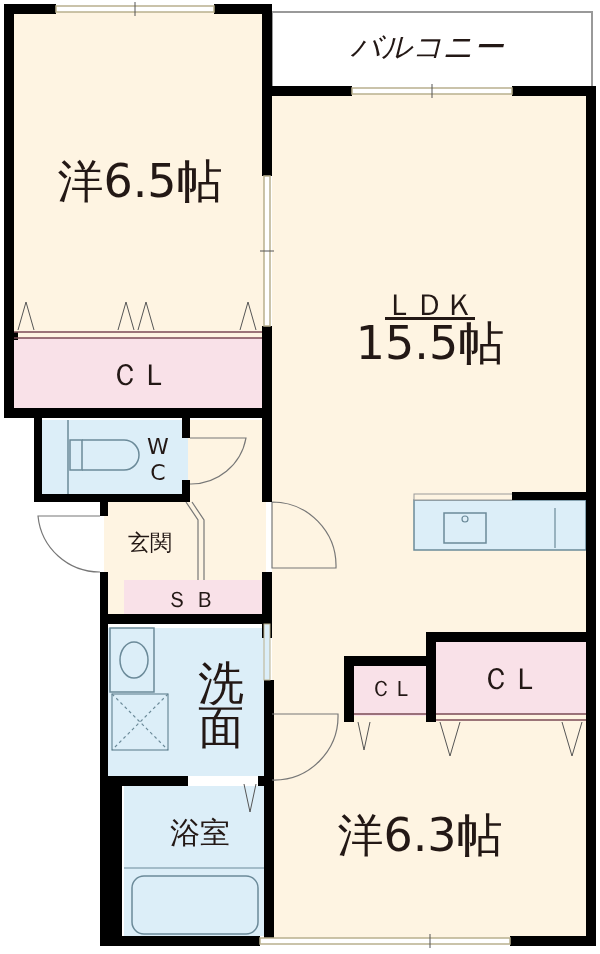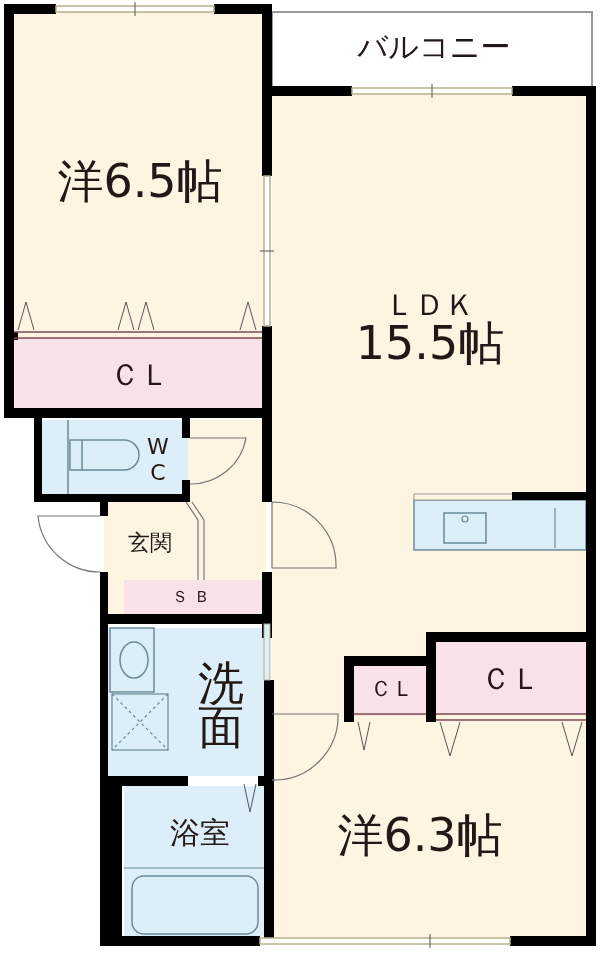--- a/index.html
+++ b/index.html
@@ -2,21 +2,21 @@
 <html><head>
 <meta charset="utf-8">
 <style>
   html,body{margin:0;padding:0;background:#ffffff;}
   body{width:600px;height:954px;overflow:hidden;position:relative;font-family:"DejaVu Sans","Liberation Sans",sans-serif;}
   #plan{position:absolute;left:0;top:0;}
   .lbl{position:absolute;color:#231815;white-space:nowrap;text-align:center;line-height:1;}
   .big{font-size:46px;}
   .mid{font-size:30px;}
   .sm{font-size:22px;}
-  .xs{font-size:16px;letter-spacing:6px;}
+  .xs{font-size:22px;letter-spacing:6px;}
 </style>
 </head>
 <body>
 
 <svg id="plan" width="600" height="954" viewBox="0 0 600 954">
 
   <rect x="272" y="12" width="320" height="78" fill="#ffffff" stroke="#999" stroke-width="2"></rect>
 
   <rect x="12" y="12" width="252" height="330" fill="#FEF4E2"></rect>
   <rect x="272" y="92" width="316" height="540" fill="#FEF4E2"></rect>
@@ -129,24 +129,24 @@
   </g>
   <g stroke="#6b8a99" stroke-width="1.2" fill="none">
     <rect x="112" y="694" width="56" height="56"></rect>
     <line x1="112" y1="694" x2="168" y2="750" stroke-dasharray="3,3"></line>
     <line x1="168" y1="694" x2="112" y2="750" stroke-dasharray="3,3"></line>
   </g>
   <line x1="124" y1="868" x2="264" y2="868" stroke="#6b8a99" stroke-width="1.2"></line>
   <rect x="132" y="876" width="126" height="58" rx="12" fill="none" stroke="#6b8a99" stroke-width="1.5"></rect>
 </svg>
 
-<div class="lbl mid" style="left:304px;top:32px;width:260px;">バルコニー</div>
+<div class="lbl mid" style="left:297px;top:32px;width:260px;font-style:italic;">バルコニー</div>
 <div class="lbl big" style="left:40px;top:158px;width:200px;">洋6.5帖</div>
 <div class="lbl mid" style="left:40px;top:360px;width:200px;">ＣＬ</div>
-<div class="lbl mid" style="left:330px;top:290px;width:200px;">ＬＤＫ</div>
+<div class="lbl mid" style="left:330px;top:290px;width:200px;text-decoration:underline;">ＬＤＫ</div>
 <div class="lbl big" style="left:330px;top:320px;width:200px;">15.5帖</div>
 <div class="lbl sm" style="left:146px;top:436px;width:24px;">W</div>
 <div class="lbl sm" style="left:146px;top:462px;width:24px;">C</div>
 <div class="lbl sm" style="left:110px;top:534px;width:80px;font-family:Liberation Mono, monospace;">玄関</div>
 <div class="lbl xs" style="left:124px;top:589px;width:140px;">ＳＢ</div>
 <div class="lbl big" style="left:196px;top:660px;width:50px;">洗</div>
 <div class="lbl big" style="left:196px;top:704px;width:50px;">面</div>
 <div class="lbl mid" style="left:140px;top:818px;width:120px;">浴室</div>
 <div class="lbl sm" style="left:354px;top:678px;width:76px;">ＣＬ</div>
 <div class="lbl mid" style="left:436px;top:664px;width:150px;">ＣＬ</div>

